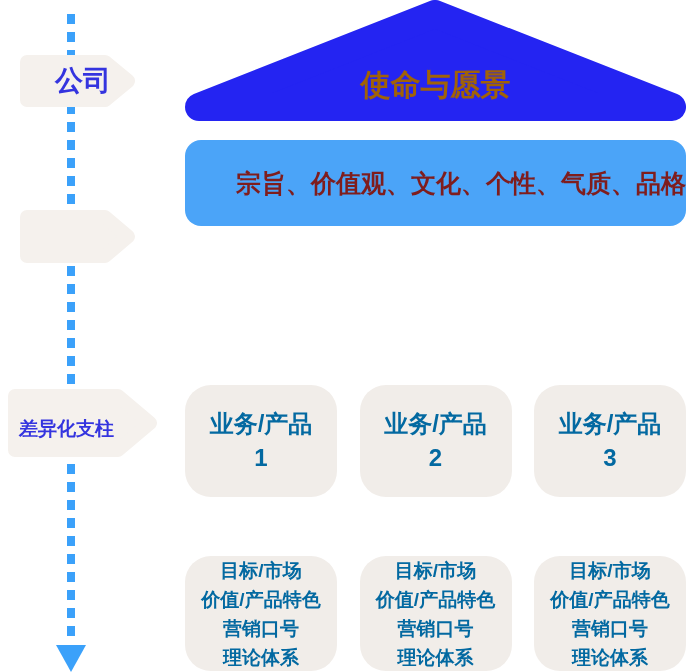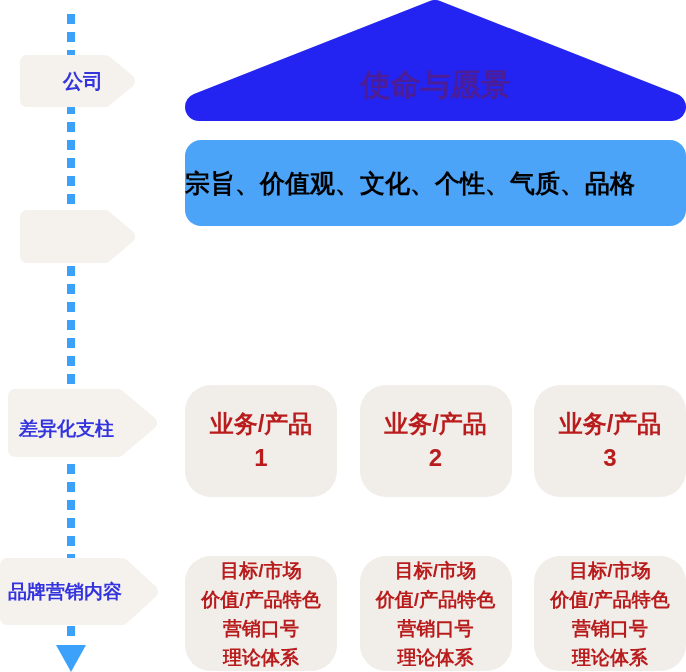--- a/index.html
+++ b/index.html
@@ -49,51 +49,51 @@
     justify-content: center;
     color: #3434DF;
     font-weight: bold;
     z-index: 1;
     white-space: nowrap;
   }
   .tag-1 { left: 20px;  top: 55px;  width: 115px; height: 52px; }
   .tag-2 { left: 20px;  top: 210px; width: 115px; height: 53px; }
   .tag-3 { left: 8px;   top: 389px; width: 149px; height: 80px; }
   .tag-4 { left: 0px;   top: 558px; width: 158px; height: 67px; }
-  .tag-1 .tag-label, .tag-2 .tag-label { right: 29px; font-size: 20px; padding-left: 40px; }
+  .tag-1 .tag-label, .tag-2 .tag-label { right: 29px; font-size: 28px; padding-left: 40px; }
   .tag-3 .tag-label { right: 32px; font-size: 19px; }
   .tag-4 .tag-label { right: 28px; font-size: 19px; }
 
   
   .roof {
     position: absolute;
     left: 185px; top: 0;
     width: 501px; height: 122px;
     z-index: 1;
   }
   .roof-title {
     position: absolute;
     left: 0; right: 0;
     bottom: 16px;
     text-align: center;
-    color: #4c1d95;
+    color: #a16207;
     font-size: 30px;
     font-weight: bold;
     z-index: 1;
   }
   .bar {
     position: absolute;
     left: 185px;
     width: 501px; height: 86px;
     background: #4BA4F8;
     border-radius: 16px;
     display: flex;
     align-items: center;
-    justify-content: flex-start;
-    color: #000000;
+    justify-content: flex-end;
+    color: #7f1d1d;
     font-size: 26px;
     font-weight: bold;
     z-index: 1;
     white-space: nowrap;
   }
   .bar-a { top: 140px; font-size: 25px; }
   .bar-b { top: 243px; }
 
   .row {
     position: absolute;
@@ -106,21 +106,21 @@
   .row-pillars  { top: 345px; height: 152px; }
   .row-content  { top: 516px; height: 155px; }
   .box {
     width: 152px;
     background: #F1EDE9;
     border-radius: 26px;
     display: flex;
     flex-direction: column;
     align-items: center;
     justify-content: center;
-    color: #b91c1c;
+    color: #0369a1;
     font-weight: bold;
     text-align: center;
     margin-top: 40px;
   }
   .pillar-box { font-size: 24px; line-height: 34px; }
   .content-box { font-size: 19px; line-height: 29px; justify-content: center; }
 </style>
 </head>
 <body>
 
@@ -142,26 +142,20 @@
     </svg>
   </div>
 
   <div class="tag tag-3">
     <svg width="149" height="68" viewBox="0 0 149 68">
       <polygon points="7,7 110,7 142,34 110,61 7,61" fill="#F5F1ED" stroke="#F5F1ED" stroke-width="14" stroke-linejoin="round"></polygon>
     </svg>
     <span class="tag-label">差异化支柱</span>
   </div>
 
-  <div class="tag tag-4">
-    <svg width="158" height="67" viewBox="0 0 158 67">
-      <polygon points="7,7 122,7 151,33.5 122,60 7,60" fill="#F5F1ED" stroke="#F5F1ED" stroke-width="14" stroke-linejoin="round"></polygon>
-    </svg>
-    <span class="tag-label">品牌营销内容</span>
-  </div>
 
   <div class="roof">
     <svg width="501" height="122" viewBox="0 0 501 122">
       <polygon points="250,14 487,107 14,107" fill="#2424F2" stroke="#2424F2" stroke-width="28" stroke-linejoin="round"></polygon>
     </svg>
     <div class="roof-title">使命与愿景</div>
   </div>
 
   <div class="bar bar-a">
     <span>宗旨、价值观、文化、个性、气质、品格</span>

